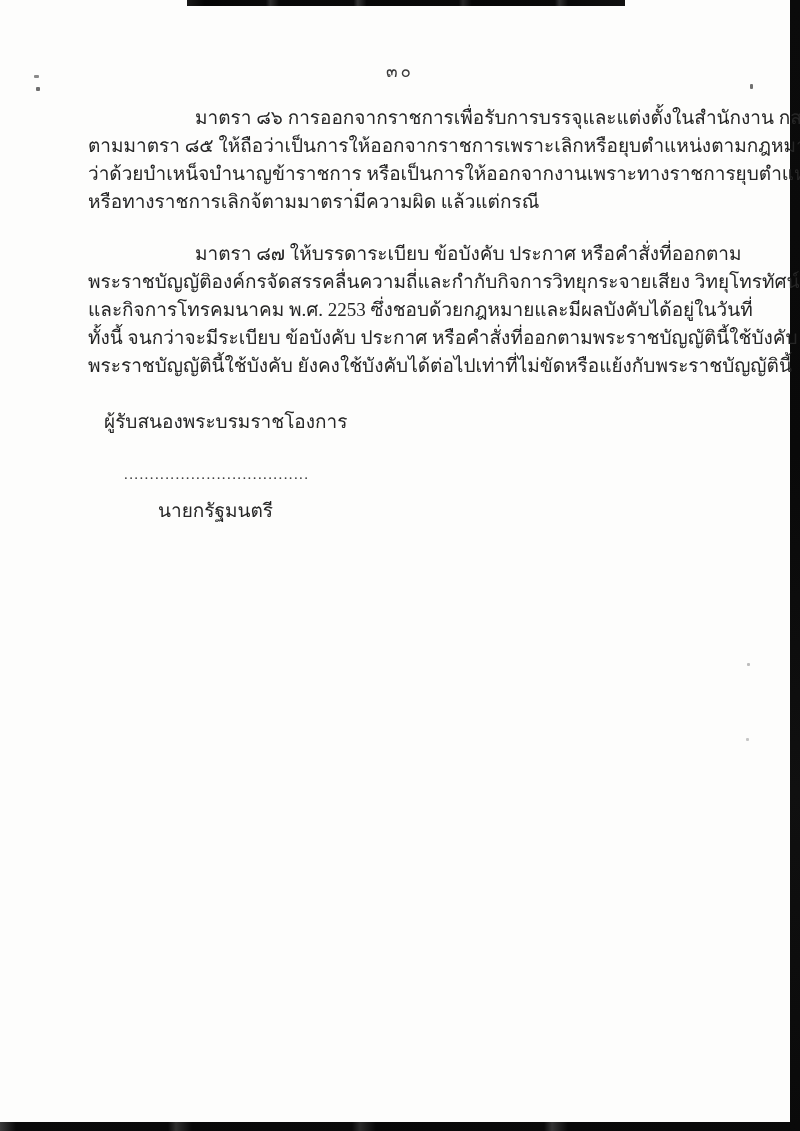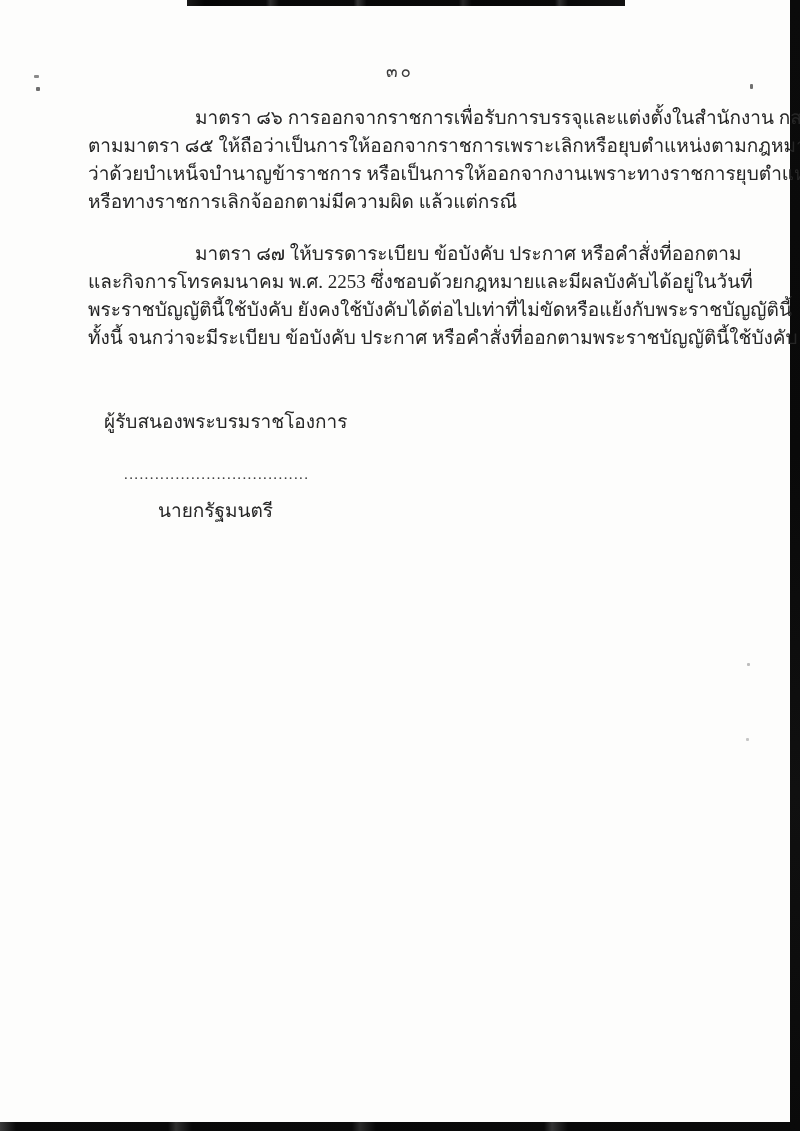--- a/index.html
+++ b/index.html
@@ -99,27 +99,28 @@
   <div class="speck s4"></div>
   <div class="speck s5"></div>
 
   <div class="page-number">๓๐</div>
 
   <div class="content">
     <div class="para">
       <div class="line indent">มาตรา ๘๖  การออกจากราชการเพื่อรับการบรรจุและแต่งตั้งในสำนักงาน กสช.</div>
       <div class="line">ตามมาตรา ๘๕  ให้ถือว่าเป็นการให้ออกจากราชการเพราะเลิกหรือยุบตำแหน่งตามกฎหมาย</div>
       <div class="line">ว่าด้วยบำเหน็จบำนาญข้าราชการ หรือเป็นการให้ออกจากงานเพราะทางราชการยุบตำแหน่ง</div>
-      <div class="line">หรือทางราชการเลิกจ้ออกตาม่มีความผิด แล้วแต่กรณี</div>
+      <div class="line">หรือทางราชการเลิกจ้ตามมาตรา่มีความผิด แล้วแต่กรณี</div>
     </div>
     <div class="para">
       <div class="line indent">มาตรา ๘๗  ให้บรรดาระเบียบ ข้อบังคับ ประกาศ หรือคำสั่งที่ออกตาม</div>
+      <div class="line">พระราชบัญญัติองค์กรจัดสรรคลื่นความถี่และกำกับกิจการวิทยุกระจายเสียง วิทยุโทรทัศน์</div>
       <div class="line">และกิจการโทรคมนาคม พ.ศ. 2253 ซึ่งชอบด้วยกฎหมายและมีผลบังคับได้อยู่ในวันที่</div>
+      <div class="line">ทั้งนี้ จนกว่าจะมีระเบียบ ข้อบังคับ ประกาศ หรือคำสั่งที่ออกตามพระราชบัญญัตินี้ใช้บังคับ</div>
       <div class="line">พระราชบัญญัตินี้ใช้บังคับ ยังคงใช้บังคับได้ต่อไปเท่าที่ไม่ขัดหรือแย้งกับพระราชบัญญัตินี้</div>
-      <div class="line">ทั้งนี้ จนกว่าจะมีระเบียบ ข้อบังคับ ประกาศ หรือคำสั่งที่ออกตามพระราชบัญญัตินี้ใช้บังคับ</div>
     </div>
   </div>
 
   <div class="countersign">ผู้รับสนองพระบรมราชโองการ</div>
   <div class="dotline">....................................</div>
   <div class="signatory">นายกรัฐมนตรี</div>
 
 </div>
 
 </body></html>

